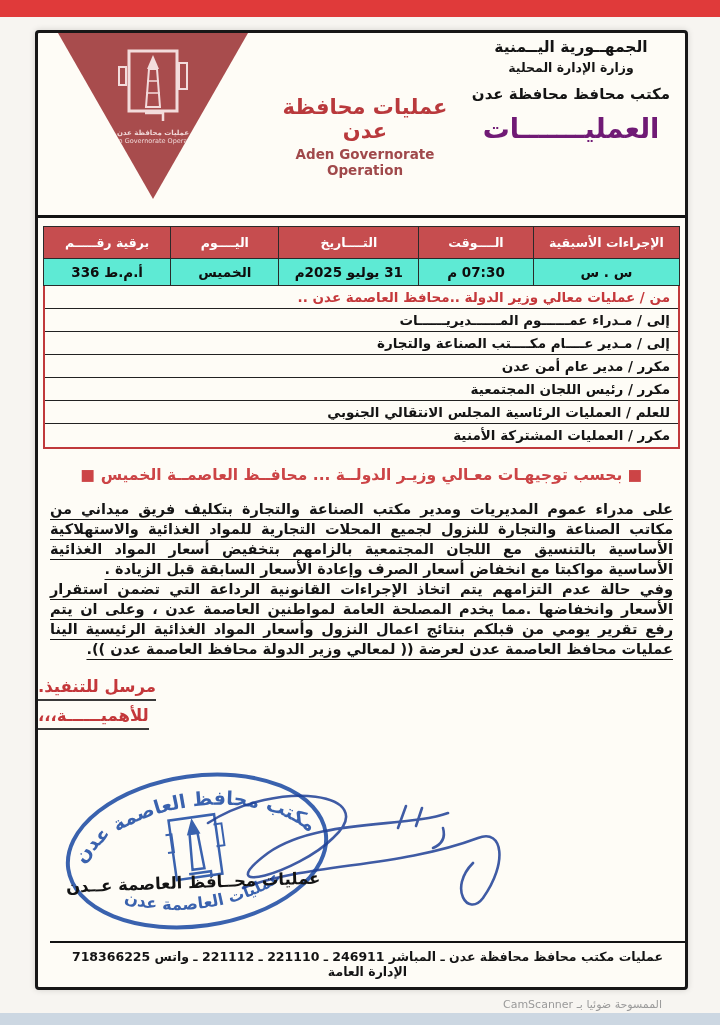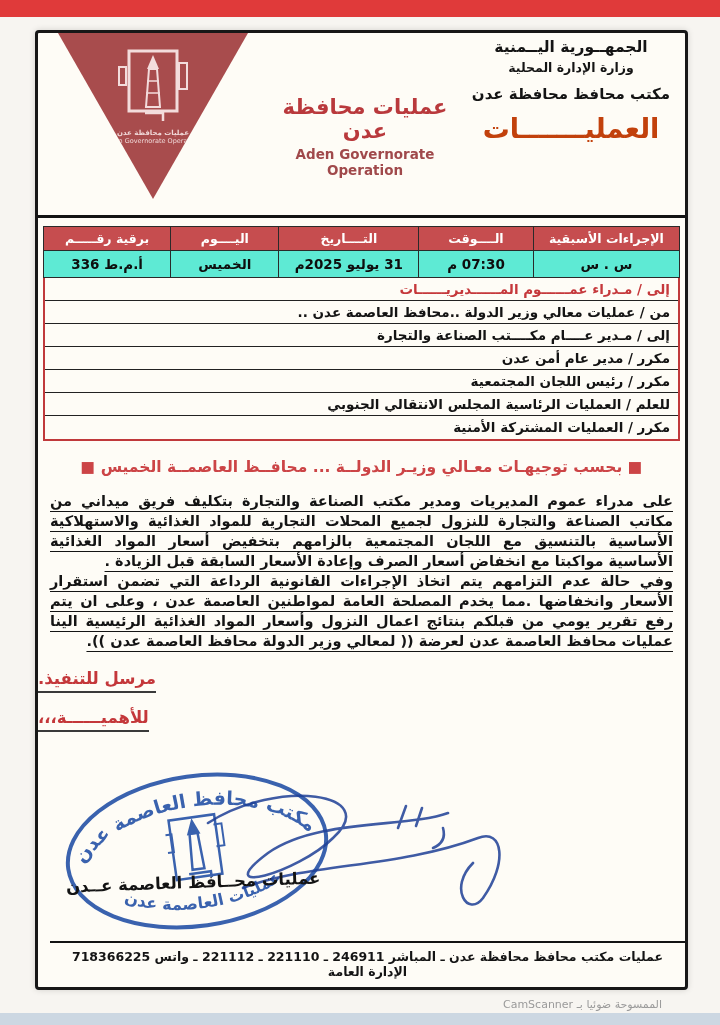--- a/index.html
+++ b/index.html
@@ -32,46 +32,46 @@
   .logo-labels .en { font-size:6.5px; color:#f0d8d8; }
 
   .org-title { position:absolute; left:222px; top:62px; width:210px; text-align:center; direction:rtl; }
   .org-title .ar { font-size:21px; font-weight:bold; color:#b9393c; }
   .org-title .en { font-size:13.5px; font-weight:bold; color:#a0494b; margin-top:3px; }
 
   .ministry { position:absolute; right:14px; top:5px; width:200px; text-align:center; direction:rtl; }
   .ministry .l1 { font-size:15.5px; font-weight:bold; }
   .ministry .l2 { font-size:12.5px; font-weight:bold; margin-top:4px; }
   .ministry .l3 { font-size:15px; font-weight:bold; margin-top:10px; }
-  .ministry .ops { font-size:27px; font-weight:bold; color:#c2410c; margin-top:10px; }
+  .ministry .ops { font-size:27px; font-weight:bold; color:#701a75; margin-top:10px; }
 
   
   .info-table { width:calc(100% - 10px); margin:8px 5px 0; border-collapse:collapse; direction:rtl; table-layout:fixed; }
   .info-table th, .info-table td { border:1.6px solid #2a2a2a; text-align:center; }
-  .info-table th { background:#c64d4f; color:#fff; font-size:12.5px; font-weight:bold; height:24px; }
+  .info-table th { background:#c64d4f; color:#fff; font-size:12.5px; font-weight:bold; height:32px; }
   .info-table td { background:#5eead4; font-size:13.5px; font-weight:bold; height:27px; color:#0e0e0e; }
 
   
   .recipients { margin:0 5px; border-left:2.5px solid #c0393b; border-right:2.5px solid #c0393b; border-bottom:2.5px solid #c0393b; }
   .recip-row {
     direction:rtl; text-align:right; padding:0 8px; height:23px; line-height:23px;
     font-size:13.5px; font-weight:bold;
   }
   .recip-row:not(:last-child){ border-bottom:1.6px solid #222; }
   .recip-row:first-child { color:#c5383b; }
 
   
   .subject { margin-top:17px; text-align:center; direction:rtl; color:#cc4446; font-size:15.5px; font-weight:bold; }
   .body-text { margin:15px 12px 0; direction:rtl; text-align:justify; font-size:14.5px; font-weight:bold; line-height:20px; }
   .body-text p { text-decoration:underline; text-decoration-thickness:1.2px; text-underline-offset:5px; }
 
   
   .signoff { margin:18px 200px 0 0; width:fit-content; direction:rtl; text-align:left; color:#c4373a; font-size:16.5px; font-weight:bold; }
   .signoff span { display:inline-block; border-bottom:2px solid #3a3a3a; padding-bottom:3px; }
-  .signoff .l2 { margin-top:15px; }
+  .signoff .l2 { margin-top:5px; }
 
   
   .stamp-svg { position:absolute; left:14px; top:728px; }
   .stamp-caption { position:absolute; left:28px; top:840px; direction:rtl; font-size:16.5px; font-weight:bold; color:#131313; transform:rotate(-2deg); }
   .sig-svg { position:absolute; left:110px; top:735px; pointer-events:none; }
 
   
   .page-footer {
     position:absolute; left:12px; right:0; bottom:0; border-top:2.5px solid #131313;
     padding:6px 4px 8px; text-align:center; direction:rtl; font-size:12.5px; font-weight:bold;
@@ -134,22 +134,22 @@
       <td>س . س</td>
       <td>07:30 م</td>
       <td>31 يوليو 2025م</td>
       <td>الخميس</td>
       <td>أ.م.ط 336</td>
     </tr>
   </tbody>
     </table>
 
   <div class="recipients">
+    <div class="recip-row">من / عمليات معالي وزير الدولة ..محافظ العاصمة عدن ..</div>
     <div class="recip-row">إلى / مـدراء عمــــــوم المــــــديريــــــات</div>
-    <div class="recip-row">من / عمليات معالي وزير الدولة ..محافظ العاصمة عدن ..</div>
     <div class="recip-row">إلى / مـدير عــــام مكــــتب الصناعة والتجارة</div>
     <div class="recip-row">مكرر / مدير عام أمن عدن</div>
     <div class="recip-row">مكرر / رئيس اللجان المجتمعية</div>
     <div class="recip-row">للعلم / العمليات الرئاسية المجلس الانتقالي الجنوبي</div>
     <div class="recip-row">مكرر / العمليات المشتركة الأمنية</div>
   </div>
 
   <div class="subject">■ بحسب توجيهـات معـالي وزيـر الدولــة ... محافــظ العاصمــة الخميس ■</div>
 
   <div class="body-text">

